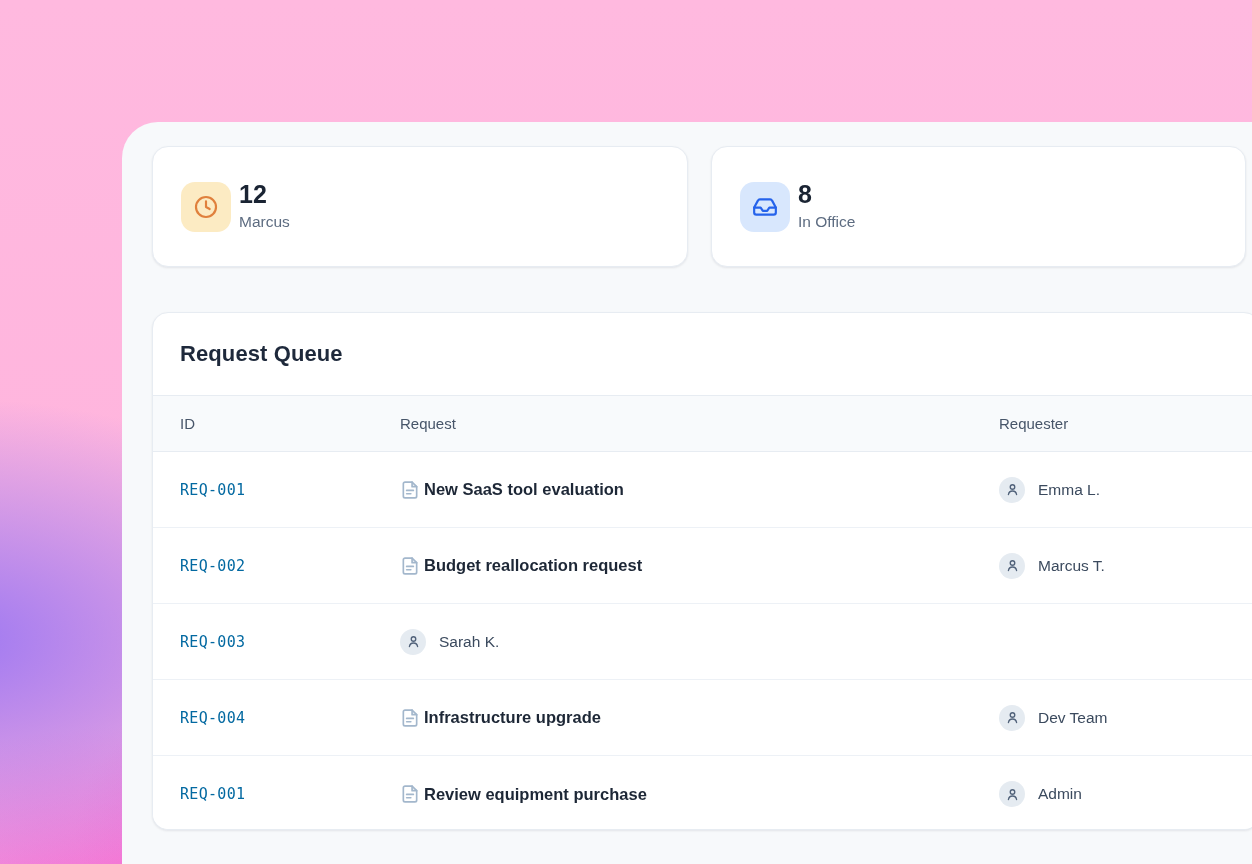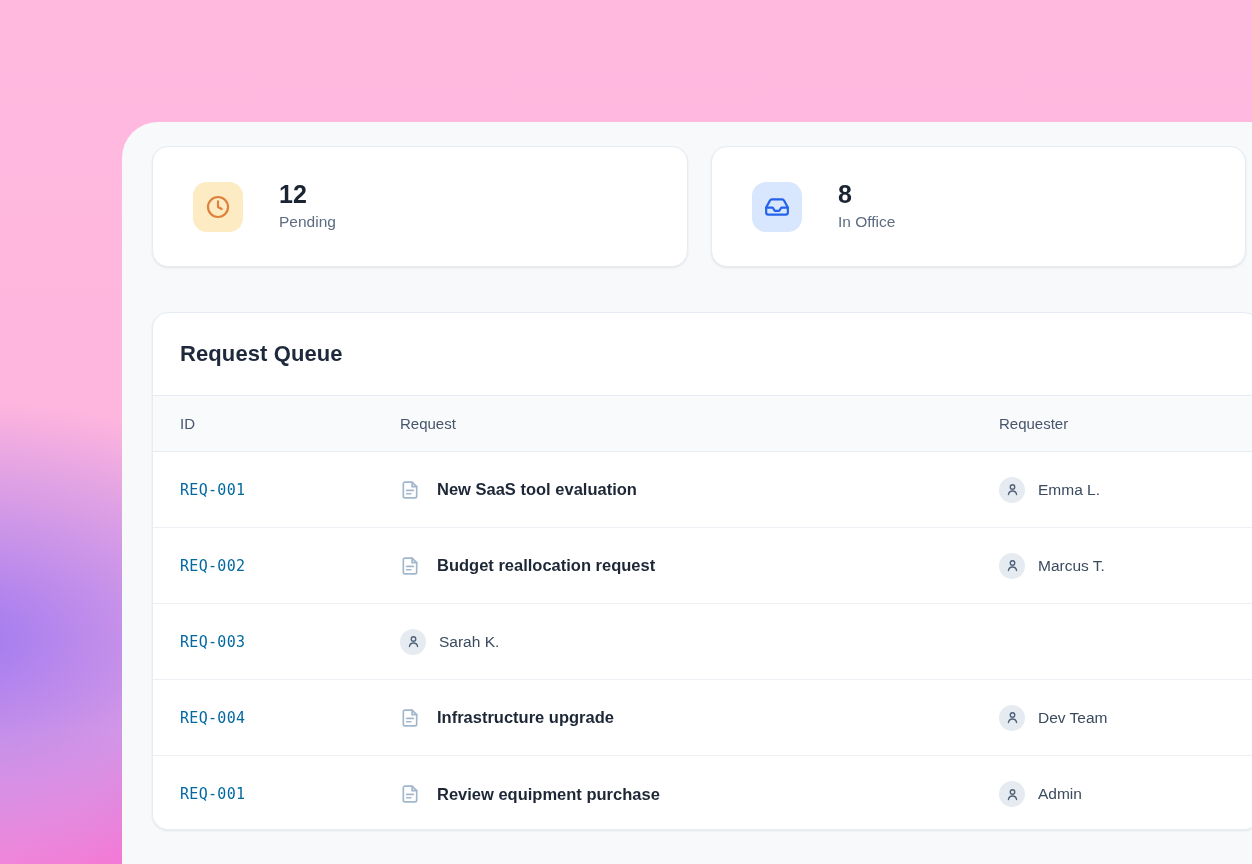--- a/index.html
+++ b/index.html
@@ -38,22 +38,22 @@
   }
   .stat-card {
     width: 536px;
     height: 121px;
     background: #ffffff;
     border: 1px solid #e7ecf2;
     border-radius: 16px;
     box-shadow: 0 1px 2px rgba(16,24,40,.04), 0 1px 3px rgba(16,24,40,.05);
     display: flex;
     align-items: center;
-    padding-left: 40px;
-    gap: 36px;
+    padding-left: 28px;
+    gap: 8px;
   }
   .stat-icon {
     width: 50px;
     height: 50px;
     border-radius: 14px;
     display: flex;
     align-items: center;
     justify-content: center;
     flex: none;
   }
@@ -123,21 +123,21 @@
   .trow:last-child { border-bottom: none; }
   .td-id {
     font-family: "DejaVu Sans Mono", "Liberation Mono", monospace;
     font-size: 15px;
     color: #0369a1;
     letter-spacing: .3px;
   }
   .td-request {
     display: flex;
     align-items: center;
-    gap: 17px;
+    gap: 4px;
     font-size: 16.5px;
     font-weight: 600;
     color: #1d2736;
   }
   .td-requester {
     display: flex;
     align-items: center;
     gap: 13px;
     font-size: 15.5px;
     color: #3b4a5e;
@@ -164,21 +164,21 @@
 
       <div class="stat-card">
         <div class="stat-icon amber">
           <svg width="26" height="26" viewBox="0 0 24 24" fill="none" stroke-width="2" stroke-linecap="round" stroke-linejoin="round" stroke="#E0803C">
             <circle cx="12" cy="12" r="9.25"></circle>
             <polyline points="12 6.8 12 12 15.4 13.9"></polyline>
           </svg>
         </div>
         <div>
           <div class="stat-value">12</div>
-          <div class="stat-label">Pending</div>
+          <div class="stat-label">Marcus</div>
         </div>
       </div>
 
       <div class="stat-card" style="width:535px">
         <div class="stat-icon blue">
           <svg width="26" height="26" viewBox="0 0 24 24" fill="none" stroke-width="2" stroke-linecap="round" stroke-linejoin="round" stroke="#2563EB">
             <polyline points="22 12.5 16 12.5 14 15.5 10 15.5 8 12.5 2 12.5"></polyline>
             <path d="M5.45 6.11 2 12.5V17a2 2 0 0 0 2 2h16a2 2 0 0 0 2-2v-4.5l-3.45-6.39A2 2 0 0 0 16.76 5H7.24a2 2 0 0 0-1.79 1.11z"></path>
           </svg>
         </div>

